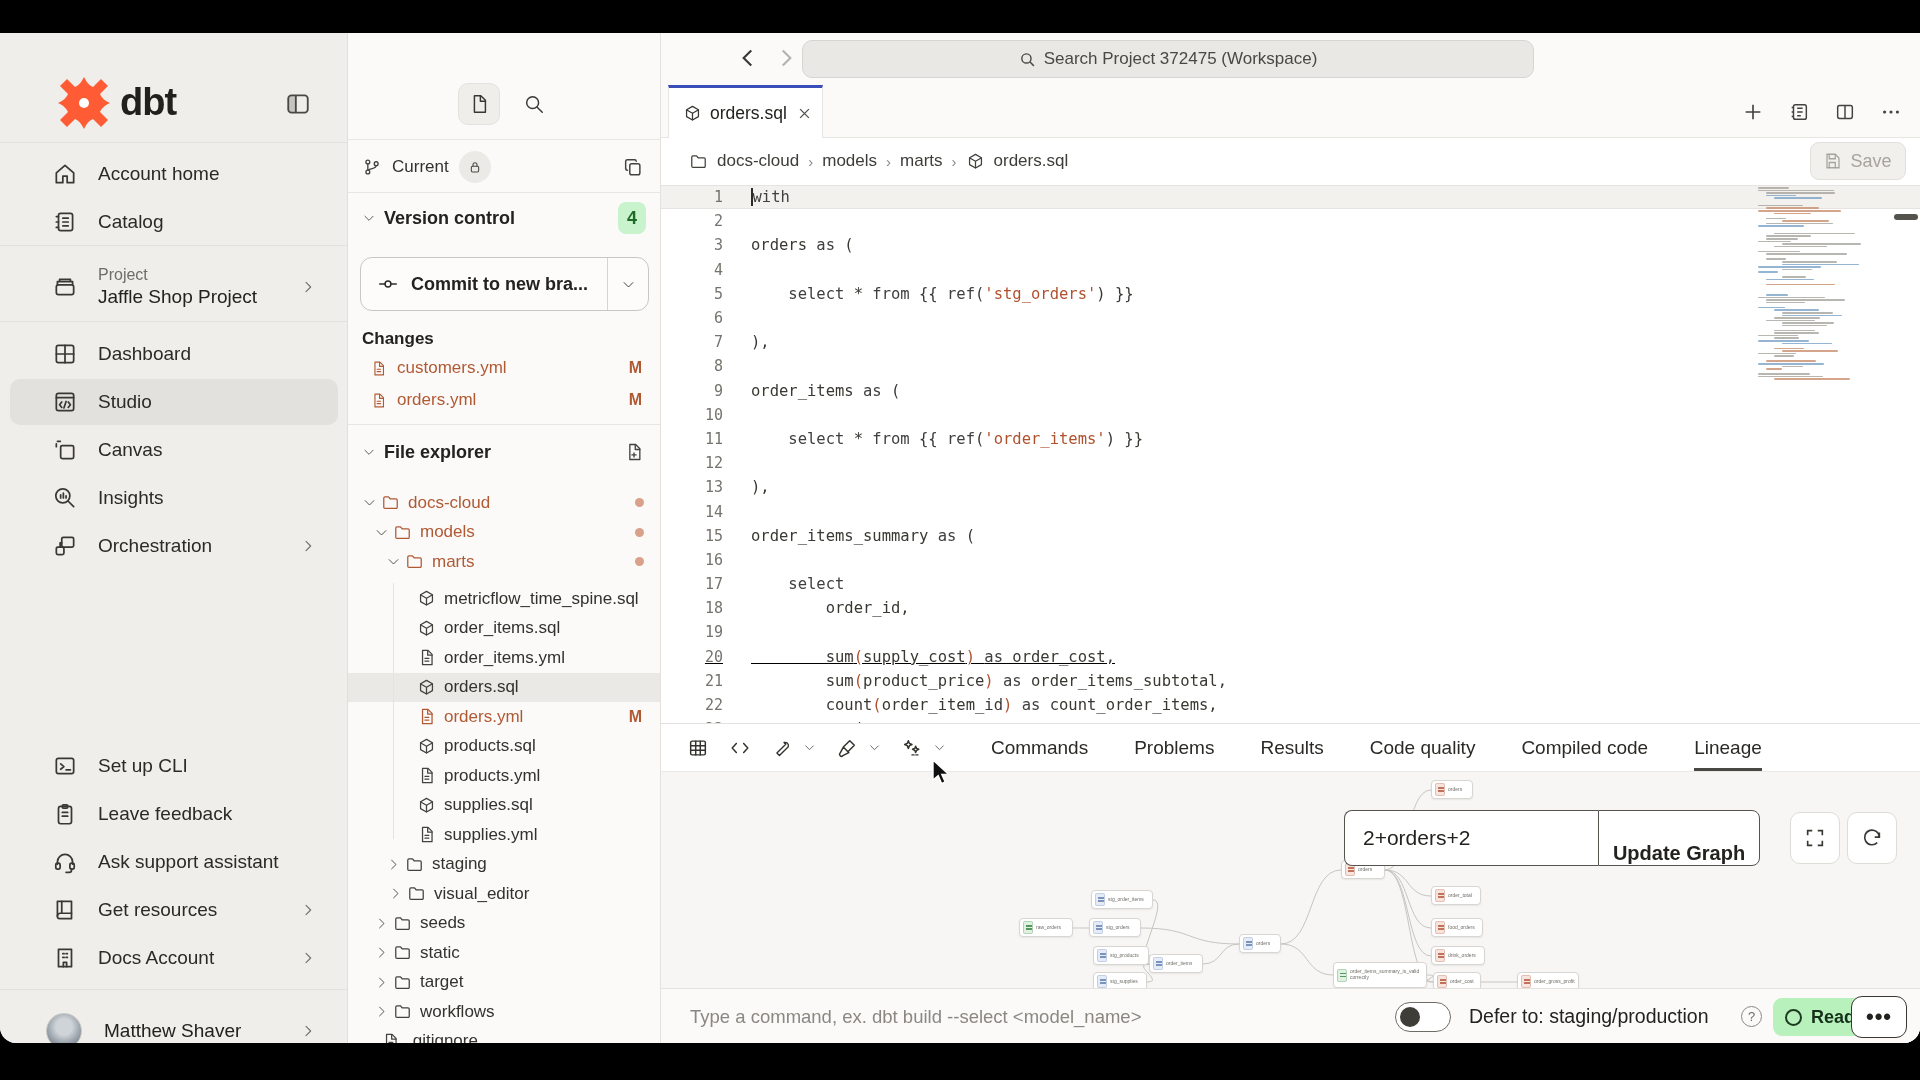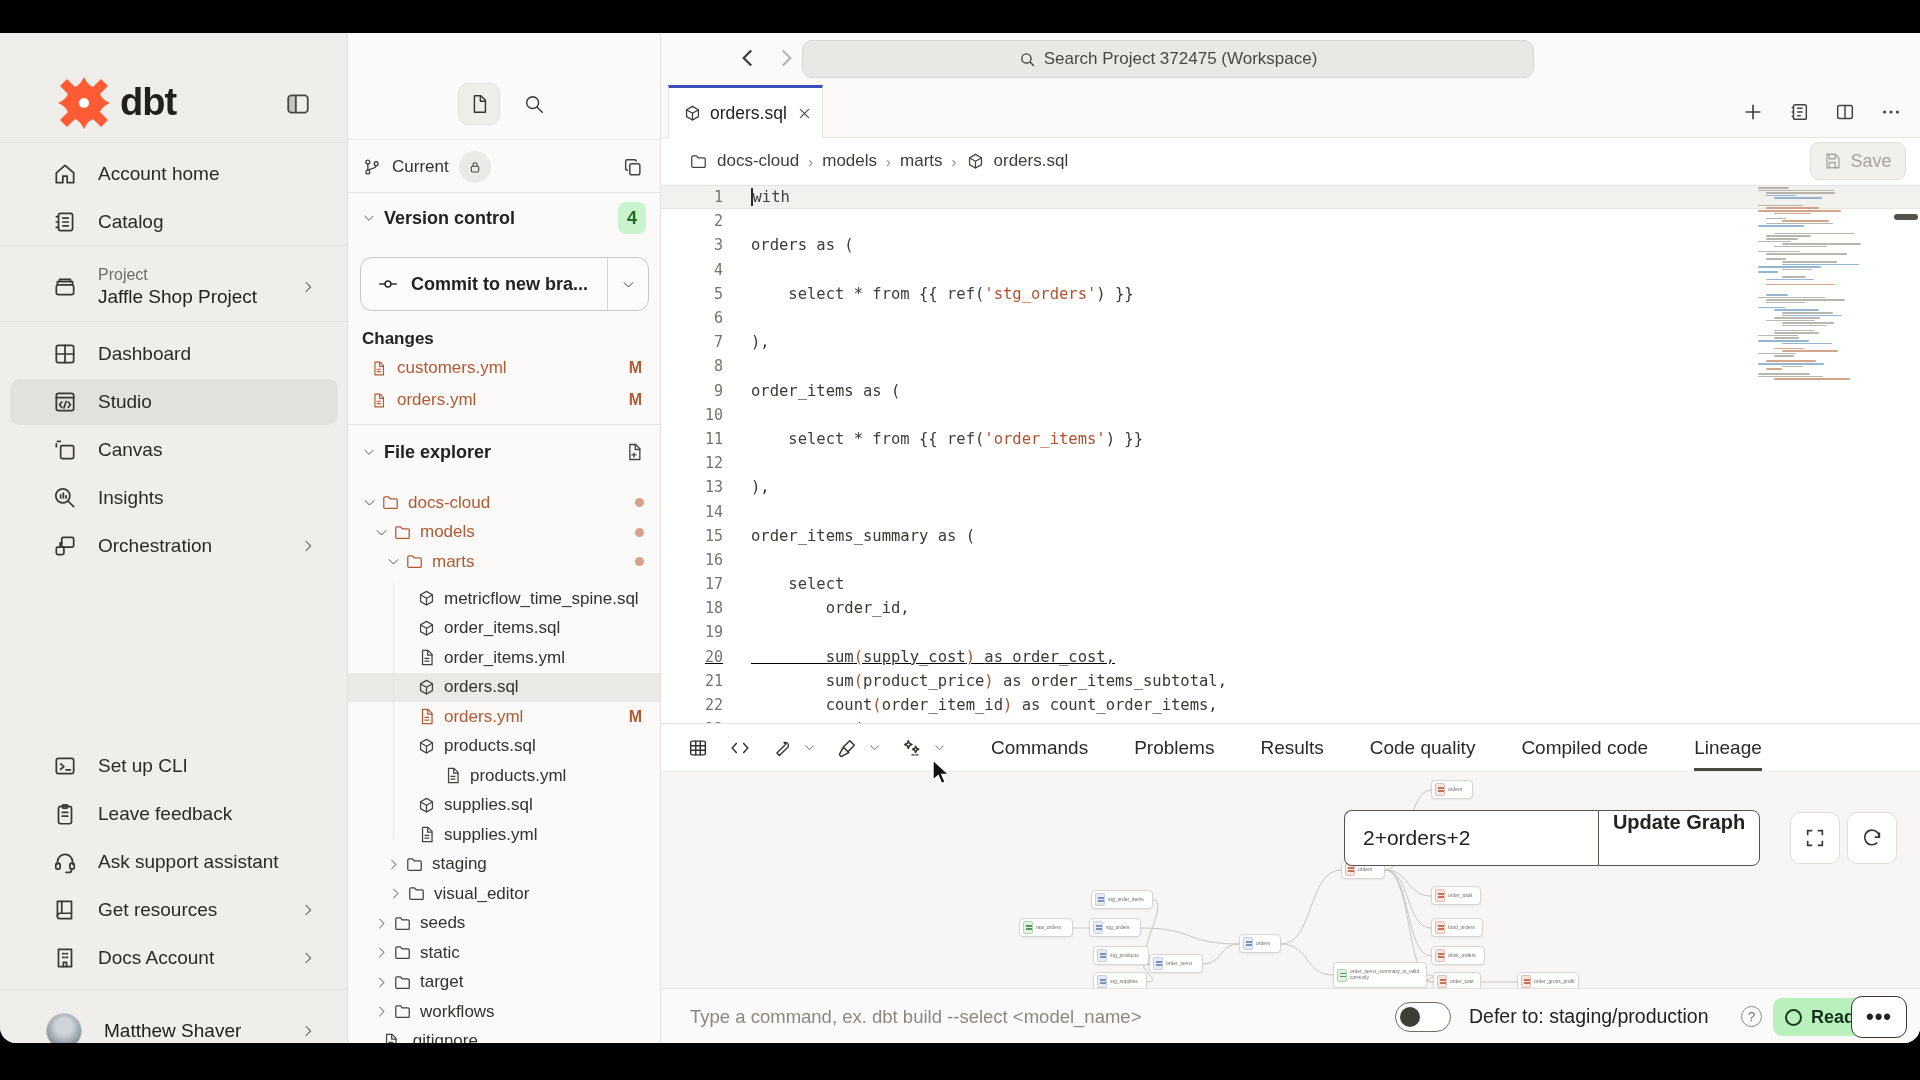--- a/index.html
+++ b/index.html
@@ -145,21 +145,21 @@
   .lnode .nic::after { content:""; position:absolute; left:2px; top:3px; width:6px; height:1.5px;
                        box-shadow:0 3px 0 0 currentColor; background:currentColor; }
   .lnode .nlb { font-size:5px; color:#6f6d67; line-height:1.15; white-space:nowrap; overflow:hidden; }
   .lnode.wide .nlb { white-space:normal; width:70px; }
   .lin-input { position:absolute; left:683px; top:38px; width:254px; height:56px; background:#fff;
                border:1.5px solid #55534e; border-right:none; border-radius:8px 0 0 8px;
                display:flex; align-items:center; }
   .lin-input span { font-size:21px; color:#23221e; margin-left:18px; }
   .lin-update { position:absolute; left:937px; top:38px; width:162px; height:56px; background:#fff;
                 border:1.5px solid #55534e; border-radius:0 8px 8px 0; display:flex;
-                align-items:flex-start; justify-content:center; }
+                align-items:flex-end; justify-content:center; }
   .lin-update span { font-size:20px; font-weight:600; color:#23221e; }
   .lin-sq { position:absolute; top:40px; width:50px; height:52px; background:#fff; border:1px solid #dddcd7;
             border-radius:10px; display:flex; align-items:center; justify-content:center; color:#3a3833; }
 
   
   #statusbar { position:absolute; left:0; top:955px; width:100%; height:55px; background:#fbfaf9;
                border-top:1px solid #e3e2de; }
   .cmd-ph { position:absolute; left:29px; top:0; height:55px; display:flex; align-items:center;
             font-size:18.5px; color:#8a8881; }
   .toggle { position:absolute; left:734px; top:13px; width:56px; height:30px; border:1.5px solid #6e6c66;
@@ -575,21 +575,21 @@
         <div class="tree-row" style="top: 258.5px; padding-left: 50px;">
           <span class="tw"></span>
           <span class="fic">
             <svg viewBox="0 0 24 24" width="100%" height="100%">
               <path d="M12 3l7.5 4.3v8.6L12 20.2l-7.5-4.3V7.3z" fill="none" stroke="currentColor" stroke-width="1.6" stroke-linecap="round" stroke-linejoin="round"></path>
               <path d="M4.8 7.5L12 11.7l7.2-4.2M12 11.7v8.3" fill="none" stroke="currentColor" stroke-width="1.6" stroke-linecap="round" stroke-linejoin="round"></path>
             </svg>
           </span>
           <span class="tree-name">products.sql</span>
         </div>
-        <div class="tree-row" style="top: 288px; padding-left: 76px;">
+        <div class="tree-row" style="top: 288px; padding-left: 50px;">
           <span class="tw"></span>
           <span class="fic">
             <svg viewBox="0 0 24 24" width="100%" height="100%">
               <path d="M7 3h7l5 5v13H7z" fill="none" stroke="currentColor" stroke-width="1.6" stroke-linecap="round" stroke-linejoin="round"></path>
               <path d="M13.5 3.5V9H19M10 13h5M10 16.5h5" fill="none" stroke="currentColor" stroke-width="1.6" stroke-linecap="round" stroke-linejoin="round"></path>
             </svg>
           </span>
           <span class="tree-name">products.yml</span>
         </div>
         <div class="tree-row" style="top: 317.5px; padding-left: 50px;">

